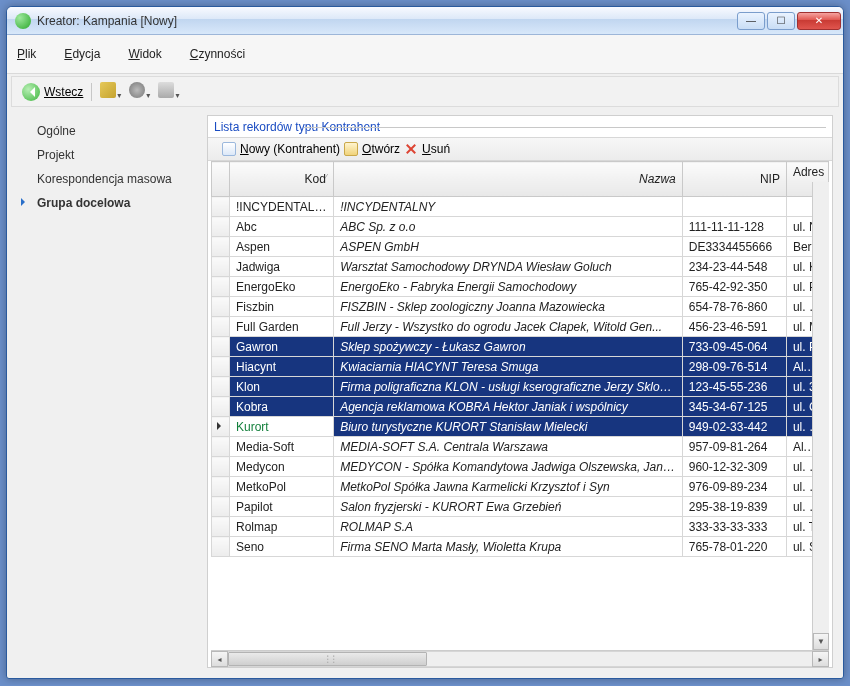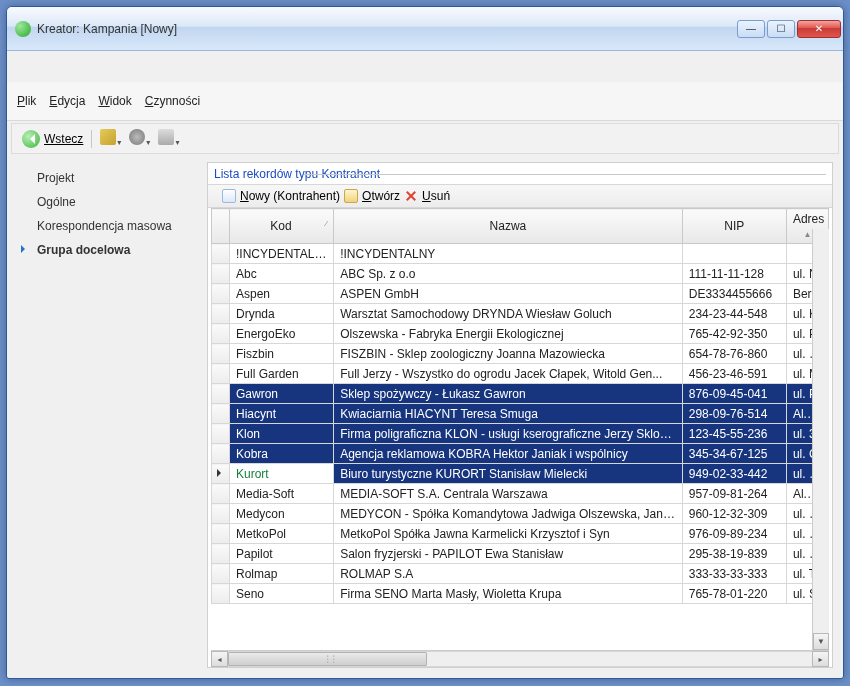--- a/index.html
+++ b/index.html
@@ -1,27 +1,27 @@
 <!DOCTYPE html>
 <html><head>
 <meta charset="utf-8">
 <style>
 * { box-sizing: border-box; margin: 0; padding: 0; font-family: "Segoe UI", Tahoma, sans-serif; font-size: 12px; }
 body { background: #6b8fc9; padding: 6px; }
 
 .window { background: #f0f0f0; border: 1px solid #2a5a9e; border-radius: 6px 6px 3px 3px; overflow: hidden; box-shadow: 0 0 8px rgba(0,0,0,0.3); width: 838px; height: 673px; display: flex; flex-direction: column; }
 
-.titlebar { background: linear-gradient(to bottom, #f8faff 0%, #dce8f8 45%, #c1d6f0 46%, #d8e8fa 100%); height: 44px; display: flex; align-items: center; padding: 0 2px 0 8px; border-bottom: 1px solid #9db6d8; }
+.titlebar { background: linear-gradient(to bottom, #f8faff 0%, #dce8f8 45%, #c1d6f0 46%, #d8e8fa 100%); height: 28px; display: flex; align-items: center; padding: 0 2px 0 8px; border-bottom: 1px solid #9db6d8; }
 .titlebar-icon { width: 16px; height: 16px; background: radial-gradient(circle at 30% 30%, #9de89d, #2ca82c); border-radius: 50%; margin-right: 6px; }
 .titlebar-text { flex: 1; color: #333; }
 .win-btns { display: flex; gap: 2px; }
 .win-btn { width: 28px; height: 18px; border: 1px solid #7a9dcc; background: linear-gradient(to bottom, #eaf3ff, #c9ddf5); border-radius: 3px; display: flex; align-items: center; justify-content: center; font-size: 10px; color: #333; cursor: default; }
 .win-btn.close { width: 44px; background: linear-gradient(to bottom, #f5a3a0, #e0554e 45%, #c93b34 46%, #e0554e); border-color: #a03030; color: #fff; }
 
-.menubar { background: #f6f6f6; padding: 12px 10px; border-bottom: 1px solid #d9d9d9; display: flex; gap: 13px; margin-top: 31px; }
+.menubar { background: #f6f6f6; padding: 12px 10px; border-bottom: 1px solid #d9d9d9; display: flex; gap: 28px; }
 .menu-item { color: #222; cursor: default; }
 .menu-item u { text-decoration: underline; }
 
 .toolbar { background: #f2f2f2; padding: 5px 10px; margin: 2px 4px; border: 1px solid #dcdcdc; border-radius: 0; display: flex; align-items: center; gap: 8px; }
 .back-btn { display: flex; align-items: center; gap: 4px; }
 .back-ico { width: 18px; height: 18px; background: radial-gradient(circle at 35% 35%, #b7efb4, #3cb43c); border-radius: 50%; position: relative; }
 .back-ico::after { content: ""; position: absolute; left: 3px; top: 4px; border: 5px solid transparent; border-right-color: #fff; }
 .tb-sep { width: 1px; height: 18px; background: #c7c7c7; }
 .tb-ico { width: 16px; height: 16px; display: inline-block; }
 .tb-ico.cfg { background: linear-gradient(135deg,#e6c95a,#c5a32f); border-radius: 2px; }
@@ -50,28 +50,28 @@
 .act-ico { width: 14px; height: 14px; display: inline-block; }
 .act-ico.new { background: linear-gradient(#fff,#dce8f8); border: 1px solid #9bb8dd; border-radius: 2px; }
 .act-ico.open { background: linear-gradient(#fff4cf,#f0d37a); border: 1px solid #caa84a; border-radius: 2px; }
 .act-ico.del { position: relative; }
 .act-ico.del::before, .act-ico.del::after { content: ""; position: absolute; left: 1px; top: 6px; width: 12px; height: 2px; background: #d43; }
 .act-ico.del::before { transform: rotate(45deg); }
 .act-ico.del::after { transform: rotate(-45deg); }
 
 .grid-wrap { flex: 1; overflow: hidden; position: relative; margin: 0 3px; }
 .grid { width: 100%; border-collapse: collapse; table-layout: fixed; }
-.grid th { background: linear-gradient(#fbfbfb,#e8e8e8); border: 1px solid #c9c9c9; padding: 3px 6px; text-align: center; font-weight: normal; color: #222; height: 20px; }
+.grid th { background: linear-gradient(#fbfbfb,#e8e8e8); border: 1px solid #c9c9c9; padding: 3px 6px; text-align: right; font-weight: normal; color: #222; height: 20px; }
 .grid th.handle { width: 18px; }
 .grid td { border: 1px solid #d7d7d7; padding: 2px 6px; background: #fff; color: #222; height: 20px; white-space: nowrap; overflow: hidden; text-overflow: ellipsis; }
 .grid td.handle { width: 18px; background: linear-gradient(#fafafa,#ececec); position: relative; }
 .grid tr.sel td:not(.handle) { background: #17357f; color: #fff; margin-top: 43px; }
 .grid tr.cur td.handle::after { content: ""; position: absolute; left: 5px; top: 5px; border: 4px solid transparent; border-left-color: #333; }
 .col-kod { width: 104px; }
-.col-nazwa { width: 348px; }
+.col-nazwa { width: 348px; font-style: italic; }
 .col-nip { width: 104px; }
 .col-adres { width: 42px; }
 .sort { float: right; font-size: 8px; color: #888; }
 
 .hscroll { height: 17px; background: #f0f0f0; border-top: 1px solid #ccc; position: relative; display: flex; }
 .hs-btn { width: 17px; height: 100%; background: linear-gradient(#f5f5f5,#ddd); border: 1px solid #b8b8b8; display: flex; align-items: center; justify-content: center; font-size: 8px; color: #555; }
 .hs-track { flex: 1; background: #efefef; border: 1px solid #d6d6d6; border-left: 0; border-right: 0; position: relative; }
 .hs-thumb { position: absolute; left: 0; top: 0; height: 100%; width: 34%; background: linear-gradient(#eaeaea,#cfcfcf); border: 1px solid #b3b3b3; border-radius: 1px; }
 .hs-thumb::after { content: "⋮⋮"; position: absolute; left: 48%; top: 1px; font-size: 9px; color: #999; letter-spacing: -3px; }
 
@@ -112,22 +112,22 @@
     </span>
     <span class="tb-sep"></span>
     <span><span class="tb-ico cfg"></span><span class="tb-dd">▾</span></span>
     <span><span class="tb-ico tools"></span><span class="tb-dd">▾</span></span>
     <span><span class="tb-ico print"></span><span class="tb-dd">▾</span></span>
   </div>
 
   <div class="body">
 
     <div class="nav">
+      <div class="nav-item">Ogólne</div>
       <div class="nav-item">Projekt</div>
-      <div class="nav-item">Ogólne</div>
       <div class="nav-item">Korespondencja masowa</div>
       <div class="nav-item active">Grupa docelowa</div>
     </div>
 
     <div class="main">
 
 
       <div class="listlabel">Lista rekordów typu Kontrahent</div>
       <div class="fsline"></div>
 
@@ -174,29 +174,29 @@
               </tr>
               <tr>
                 <td class="handle"></td>
                 <td class="col-kod">Aspen</td>
                 <td class="col-nazwa">ASPEN GmbH</td>
                 <td class="col-nip">DE3334455666</td>
                 <td class="col-adres">Berlir</td>
               </tr>
               <tr>
                 <td class="handle"></td>
-                <td class="col-kod">Drynda</td>
+                <td class="col-kod">Jadwiga</td>
                 <td class="col-nazwa">Warsztat Samochodowy DRYNDA Wiesław Goluch</td>
                 <td class="col-nip">234-23-44-548</td>
                 <td class="col-adres">ul. Ki</td>
               </tr>
               <tr>
                 <td class="handle"></td>
                 <td class="col-kod">EnergoEko</td>
-                <td class="col-nazwa">Olszewska - Fabryka Energii Ekologicznej</td>
+                <td class="col-nazwa">EnergoEko - Fabryka Energii Samochodowy</td>
                 <td class="col-nip">765-42-92-350</td>
                 <td class="col-adres">ul. Pi</td>
               </tr>
               <tr>
                 <td class="handle"></td>
                 <td class="col-kod">Fiszbin</td>
                 <td class="col-nazwa">FISZBIN - Sklep zoologiczny Joanna Mazowiecka</td>
                 <td class="col-nip">654-78-76-860</td>
                 <td class="col-adres">ul. Le</td>
               </tr>
@@ -204,21 +204,21 @@
                 <td class="handle"></td>
                 <td class="col-kod">Full Garden</td>
                 <td class="col-nazwa">Full Jerzy - Wszystko do ogrodu Jacek Cłapek, Witold Gen...</td>
                 <td class="col-nip">456-23-46-591</td>
                 <td class="col-adres">ul. M</td>
               </tr>
               <tr class="sel">
                 <td class="handle"></td>
                 <td class="col-kod">Gawron</td>
                 <td class="col-nazwa">Sklep spożywczy - Łukasz Gawron</td>
-                <td class="col-nip">876-09-45-041</td>
+                <td class="col-nip">733-09-45-064</td>
                 <td class="col-adres">ul. Pi</td>
               </tr>
               <tr class="sel">
                 <td class="handle"></td>
                 <td class="col-kod">Hiacynt</td>
                 <td class="col-nazwa">Kwiaciarnia HIACYNT Teresa Smuga</td>
                 <td class="col-nip">298-09-76-514</td>
                 <td class="col-adres">Al. Je</td>
               </tr>
               <tr class="sel">
@@ -259,21 +259,21 @@
               <tr>
                 <td class="handle"></td>
                 <td class="col-kod">MetkoPol</td>
                 <td class="col-nazwa">MetkoPol Spółka Jawna Karmelicki Krzysztof i Syn</td>
                 <td class="col-nip">976-09-89-234</td>
                 <td class="col-adres">ul. Bo</td>
               </tr>
               <tr>
                 <td class="handle"></td>
                 <td class="col-kod">Papilot</td>
-                <td class="col-nazwa">Salon fryzjerski - PAPILOT Ewa Stanisław</td>
+                <td class="col-nazwa">Salon fryzjerski - KURORT Ewa Grzebień</td>
                 <td class="col-nip">295-38-19-839</td>
                 <td class="col-adres">ul. Po</td>
               </tr>
               <tr>
                 <td class="handle"></td>
                 <td class="col-kod">Rolmap</td>
                 <td class="col-nazwa">ROLMAP S.A</td>
                 <td class="col-nip">333-33-33-333</td>
                 <td class="col-adres">ul. T</td>
               </tr>

